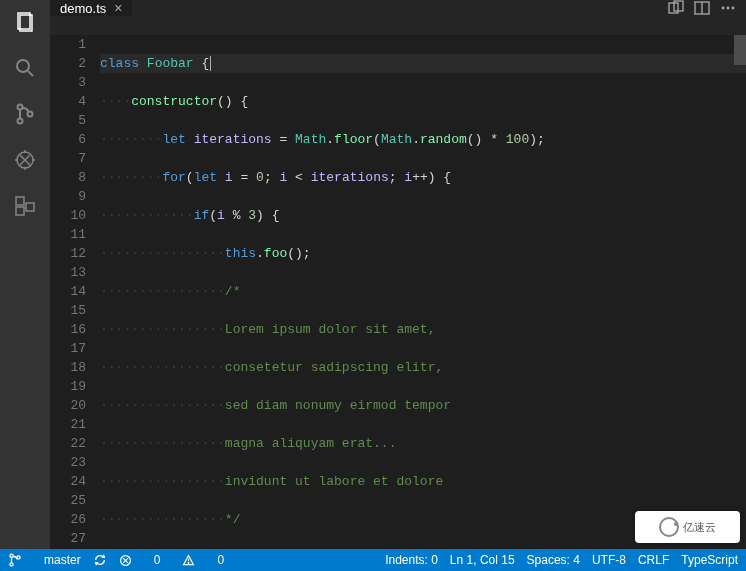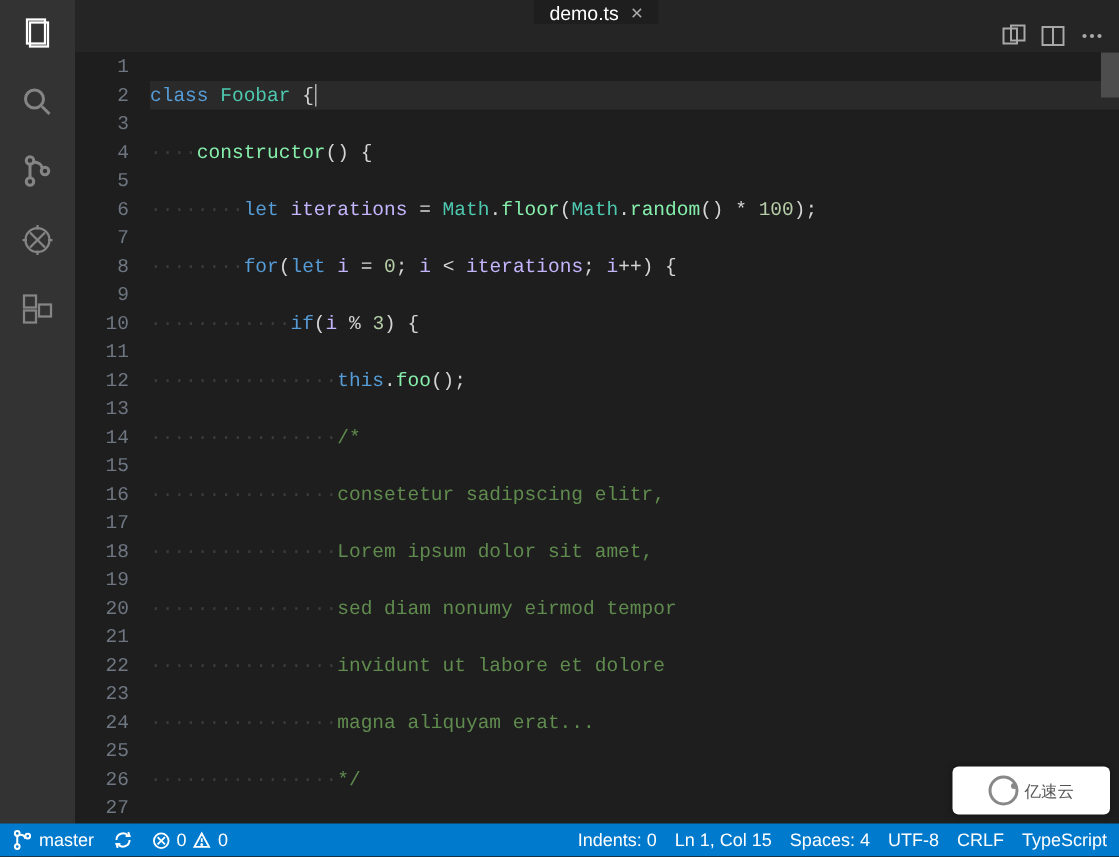--- a/index.html
+++ b/index.html
@@ -20,21 +20,21 @@
 }
 .activity-bar .ab-icon {
   width: 28px; height: 28px;
   display: flex; align-items: center; justify-content: center;
   color: #858585; cursor: pointer;
 }
 .activity-bar .ab-icon.active { color: #fff; }
 .main { margin-left: 50px; display: flex; flex-direction: column; height: 100%; }
 .tab-bar {
   height: 35px; background: #252526;
-  display: flex; align-items: center; flex-direction: column;
+  display: flex; align-items: flex-start;
 }
 .tab {
   background: #1e1e1e; color: #fff;
   display: flex; align-items: center;
   padding: 0 10px; gap: 8px;
   border-right: 1px solid #252526;
   font-size: 13px;
 }
 .tab .close { color: #aaa; font-size: 14px; cursor: pointer; }
 .tab-actions {
@@ -72,21 +72,21 @@
 .scrollbar-v {
   position:absolute; right:0; top:35px; width:12px; height: 30px;
   background:#4d4d4d;
 }
 .status-bar {
   height: 22px; background: #007acc; color: #fff;
   display: flex; align-items: center; font-size: 12px;
   padding: 0 8px; gap: 12px;
   position: absolute; bottom: 0; left: 0; right: 0;
 }
-.status-bar .sb-item { display: flex; align-items: center; gap: 4px; cursor: pointer; white-space: nowrap; }
+.status-bar .sb-item { display: flex; align-items: center; gap: 22px; cursor: pointer; white-space: nowrap; }
 .status-bar .spacer { flex: 1; }
 .watermark {
   position: absolute; right: 6px; bottom: 28px;
   width: 105px; height: 32px; background: #fff; border-radius: 4px;
   display:flex; align-items:center; justify-content:center;
   color:#555; font-size:11px; box-shadow: 0 0 4px rgba(0,0,0,.4);
 }
 .watermark .circ {
   width:20px; height:20px; border-radius:50%; border:2px solid #888;
   margin-right:4px; position:relative;
@@ -200,25 +200,25 @@
         <div class="ln">27</div>
       </div>
     <div class="code">
 <div class="line cursor-line"><span class="kw">class</span> <span class="type">Foobar</span> <span class="pn">{</span><span class="cursor"></span></div>
 <div class="line"><span class="ws">····</span><span class="fn">constructor</span><span class="pn">() {</span></div>
 <div class="line"><span class="ws">········</span><span class="kw">let</span> <span class="id">iterations</span><span class="pn"> = </span><span class="type">Math</span><span class="pn">.</span><span class="fn">floor</span><span class="pn">(</span><span class="type">Math</span><span class="pn">.</span><span class="fn">random</span><span class="pn">() * </span><span class="num">100</span><span class="pn">);</span></div>
 <div class="line"><span class="ws">········</span><span class="kw">for</span><span class="pn">(</span><span class="kw">let</span> <span class="id">i</span><span class="pn"> = </span><span class="num">0</span><span class="pn">; </span><span class="id">i</span><span class="pn"> &lt; </span><span class="id">iterations</span><span class="pn">; </span><span class="id">i</span><span class="pn">++) {</span></div>
 <div class="line"><span class="ws">············</span><span class="kw">if</span><span class="pn">(</span><span class="id">i</span><span class="pn"> % </span><span class="num">3</span><span class="pn">) {</span></div>
 <div class="line"><span class="ws">················</span><span class="kw">this</span><span class="pn">.</span><span class="fn">foo</span><span class="pn">();</span></div>
 <div class="line"><span class="ws">················</span><span class="cm">/*</span></div>
+<div class="line"><span class="ws">················</span><span class="cm">Lorem ipsum dolor sit amet,</span></div>
 <div class="line"><span class="ws">················</span><span class="cm">consetetur sadipscing elitr,</span></div>
-<div class="line"><span class="ws">················</span><span class="cm">Lorem ipsum dolor sit amet,</span></div>
 <div class="line"><span class="ws">················</span><span class="cm">sed diam nonumy eirmod tempor</span></div>
+<div class="line"><span class="ws">················</span><span class="cm">magna aliquyam erat...</span></div>
 <div class="line"><span class="ws">················</span><span class="cm">invidunt ut labore et dolore</span></div>
-<div class="line"><span class="ws">················</span><span class="cm">magna aliquyam erat...</span></div>
 <div class="line"><span class="ws">················</span><span class="cm">*/</span></div>
 <div class="line"><span class="ws">············</span><span class="pn">} </span><span class="kw">else</span><span class="pn"> </span><span class="kw">if</span><span class="pn">(</span><span class="id">i</span><span class="pn"> % </span><span class="num">2</span><span class="pn">) {</span></div>
 
 
 
 
 
 
 
 

